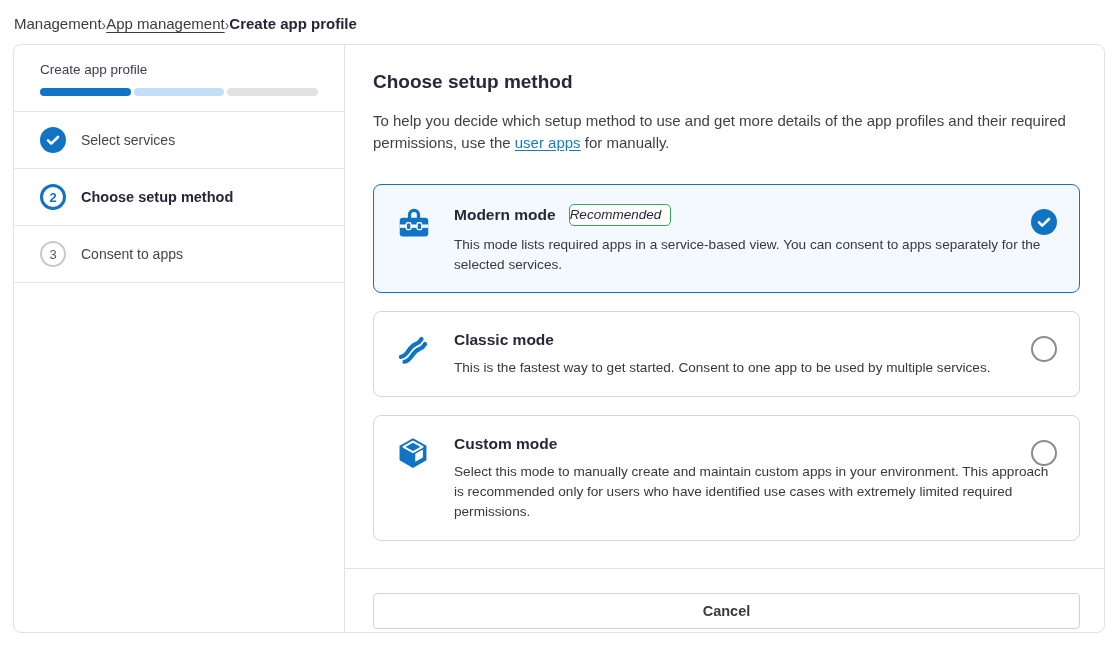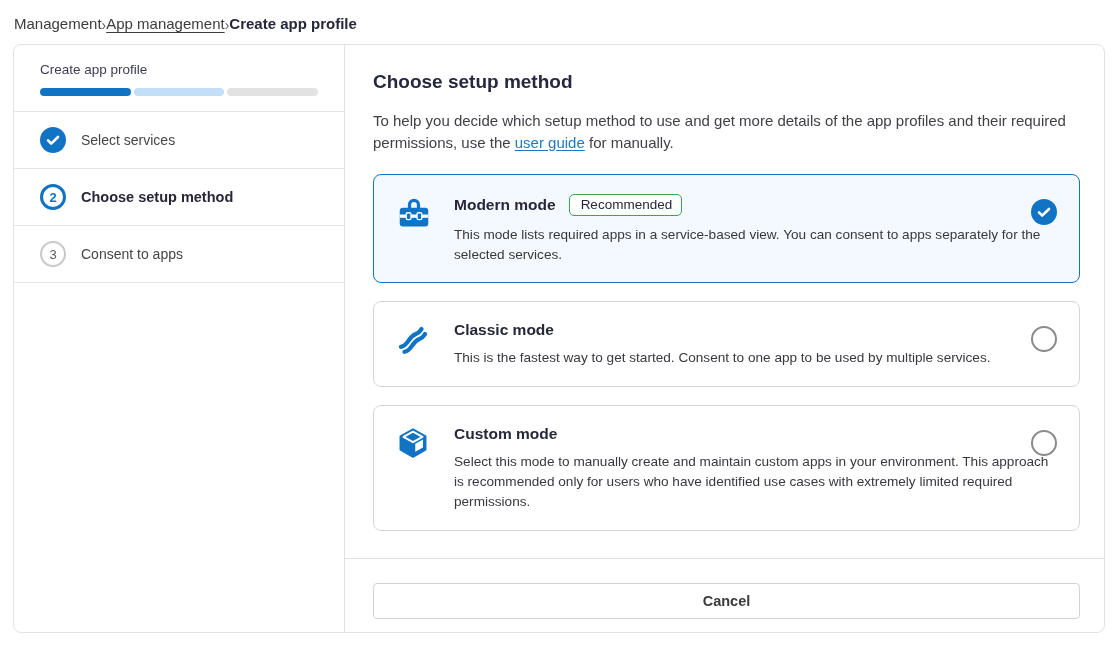--- a/index.html
+++ b/index.html
@@ -39,26 +39,26 @@
 
   
   .main { flex: 1; padding: 26px 24px 24px 28px; display: flex; flex-direction: column; }
   .main-heading { font-size: 19px; font-weight: bold; color: #27273f; }
   .main-desc { margin-top: 17px; font-size: 15px; line-height: 1.45; color: #3f3f46; max-width: 712px; }
   .inline-link { color: #1a7ac6; text-decoration: underline; text-underline-offset: 2px; cursor: pointer; }
 
   .options { margin-top: 20px; display: flex; flex-direction: column; gap: 18px; }
   .option-card { position: relative; border: 1px solid #d6d6d6; border-radius: 8px;
     padding: 19px 22px 17px 22px; display: flex; gap: 20px; background: #fff; cursor: pointer; }
-  .option-card.selected { border: 1px solid #1173c4; background: #f3f9fe; }
+  .option-card.selected { border: 1px solid #1173c4; background: #f3f9fe; margin-top: 10px; }
   .option-icon { width: 38px; flex-shrink: 0; padding-top: 1px; }
   .option-title-row { display: flex; align-items: center; gap: 13px; }
   .option-title { font-size: 15.5px; font-weight: bold; color: #27273a; }
-  .badge { border: 1.5px solid #34a853; border-radius: 5px; padding: 2px 9px 3px 11px;
-    font-size: 13.5px; color: #27273a; background: #fff; }
+  .badge { border: 1.5px solid #34a853; border-radius: 5px; padding: 2px 9px 3px 0;
+    font-size: 13.5px; color: #27273a; background: #fff; font-style: italic; }
   .option-desc { margin-top: 9px; font-size: 13.6px; line-height: 1.5; color: #38383f; max-width: 640px; }
   .radio { position: absolute; top: 24px; right: 22px; width: 26px; height: 26px; border-radius: 50%; cursor: pointer; }
   .radio.empty { border: 2px solid #8b8b8b; background: #fff; }
 
   
   .footer { margin: 27px -24px 0 -28px; border-top: 1px solid #e2e2e2;
     padding: 24px 24px 0 28px; display: flex; justify-content: flex-end; gap: 14px; flex-direction: column; }
   .btn { font-family: inherit; font-size: 14.5px; font-weight: bold; border-radius: 4px;
     padding: 9px 21px; cursor: pointer; }
   .btn-secondary { background: #fff; border: 1px solid #d2d2d2; color: #3a3a3a; }
@@ -106,21 +106,21 @@
       <span class="step-circle circle-number-todo">3</span>
       <span class="step-label">Consent to apps</span>
     </div>
 
     <div class="sidebar-filler"></div>
   </aside>
 
   <section class="main">
     <h1 class="main-heading">Choose setup method</h1>
 
-    <p class="main-desc"><span>To help you decide which setup method to use and get more details of the app profiles and their required permissions, use the </span><a class="inline-link">user guide</a><span> for manually.</span></p>
+    <p class="main-desc"><span>To help you decide which setup method to use and get more details of the app profiles and their required permissions, use the </span><a class="inline-link">user apps</a><span> for manually.</span></p>
 
     <div class="options">
 
       <div class="option-card selected">
         <span class="option-icon">
           <svg width="36" height="36" viewBox="0 0 24 24">
             <path d="M9 9 V6.6 a3 3 0 0 1 6 0 V9" fill="none" stroke="#1173c4" stroke-width="2.2" stroke-linecap="round"></path>
             <rect x="2.5" y="8.5" width="19" height="12.5" rx="2" fill="#1173c4"></rect>
             <rect x="2.5" y="13" width="19" height="2.2" fill="#fff"></rect>
             <rect x="6.8" y="11.8" width="3.2" height="4.6" rx="1.1" fill="#1173c4" stroke="#fff" stroke-width="0.9"></rect>

